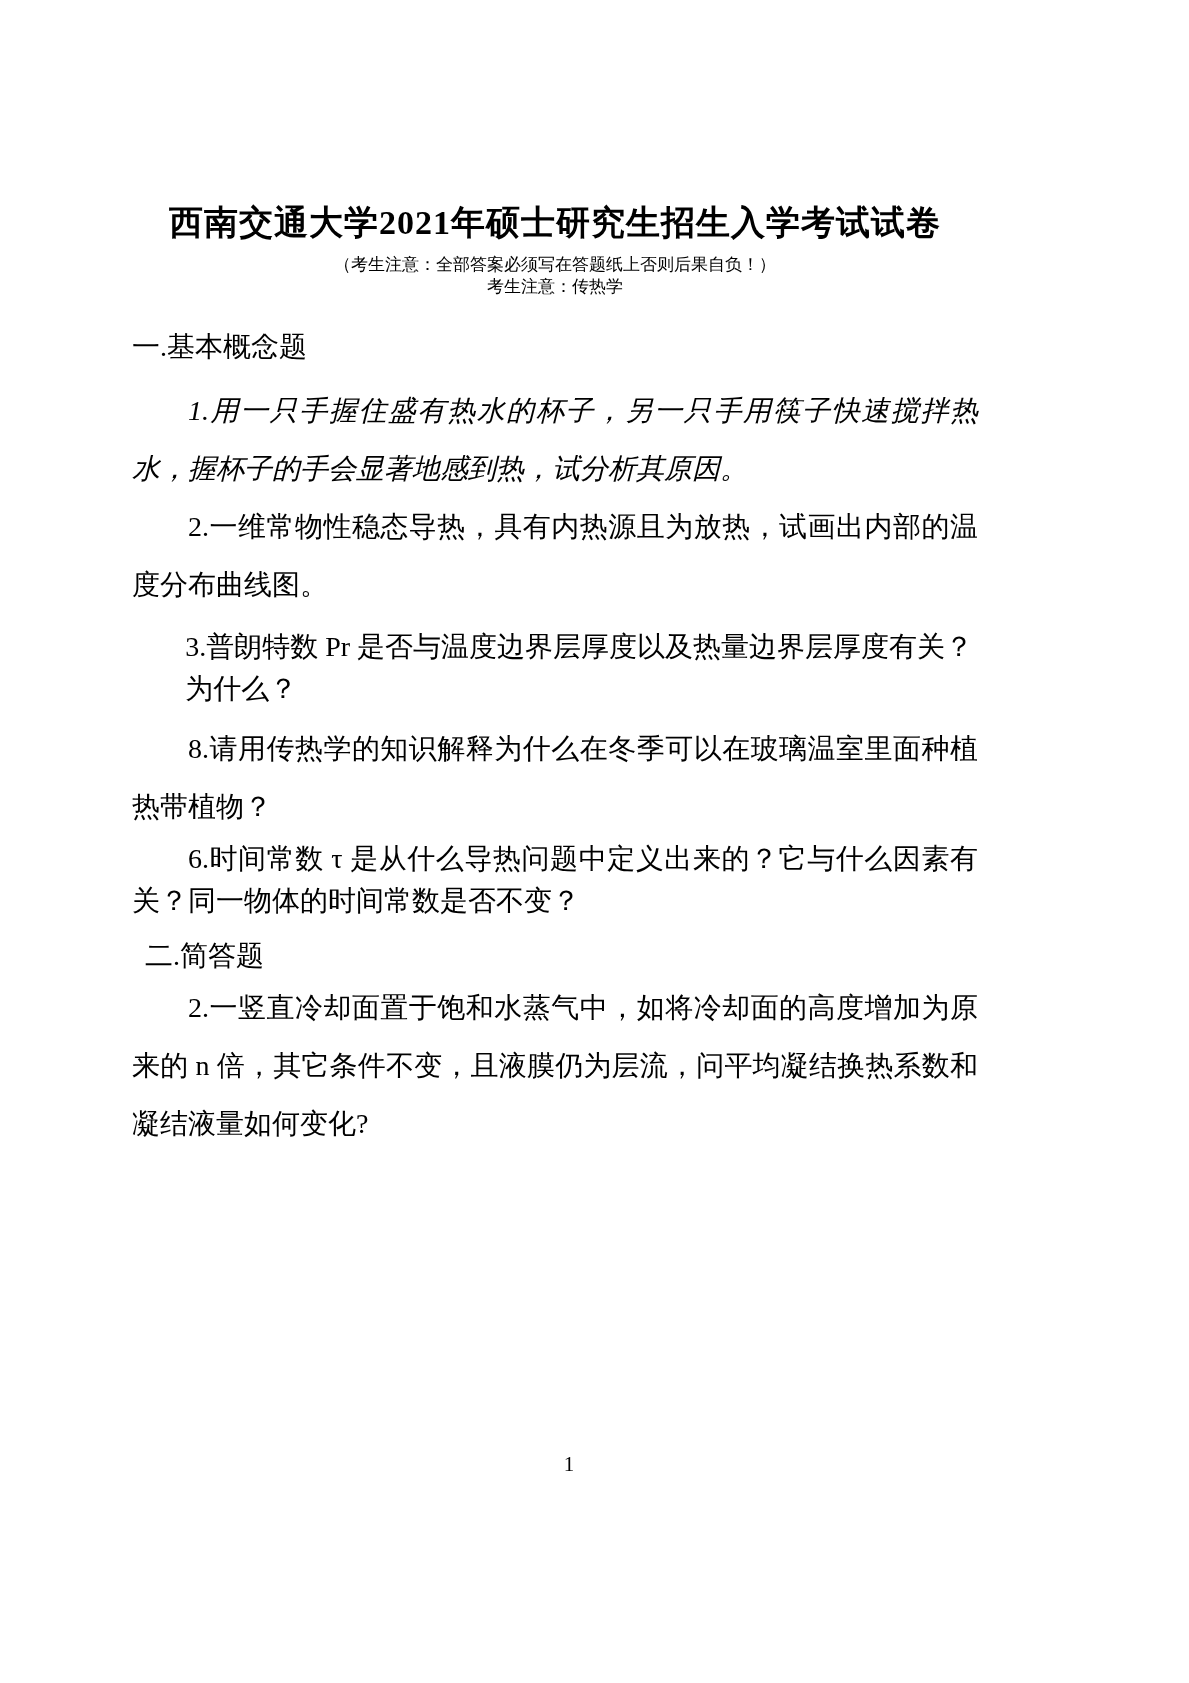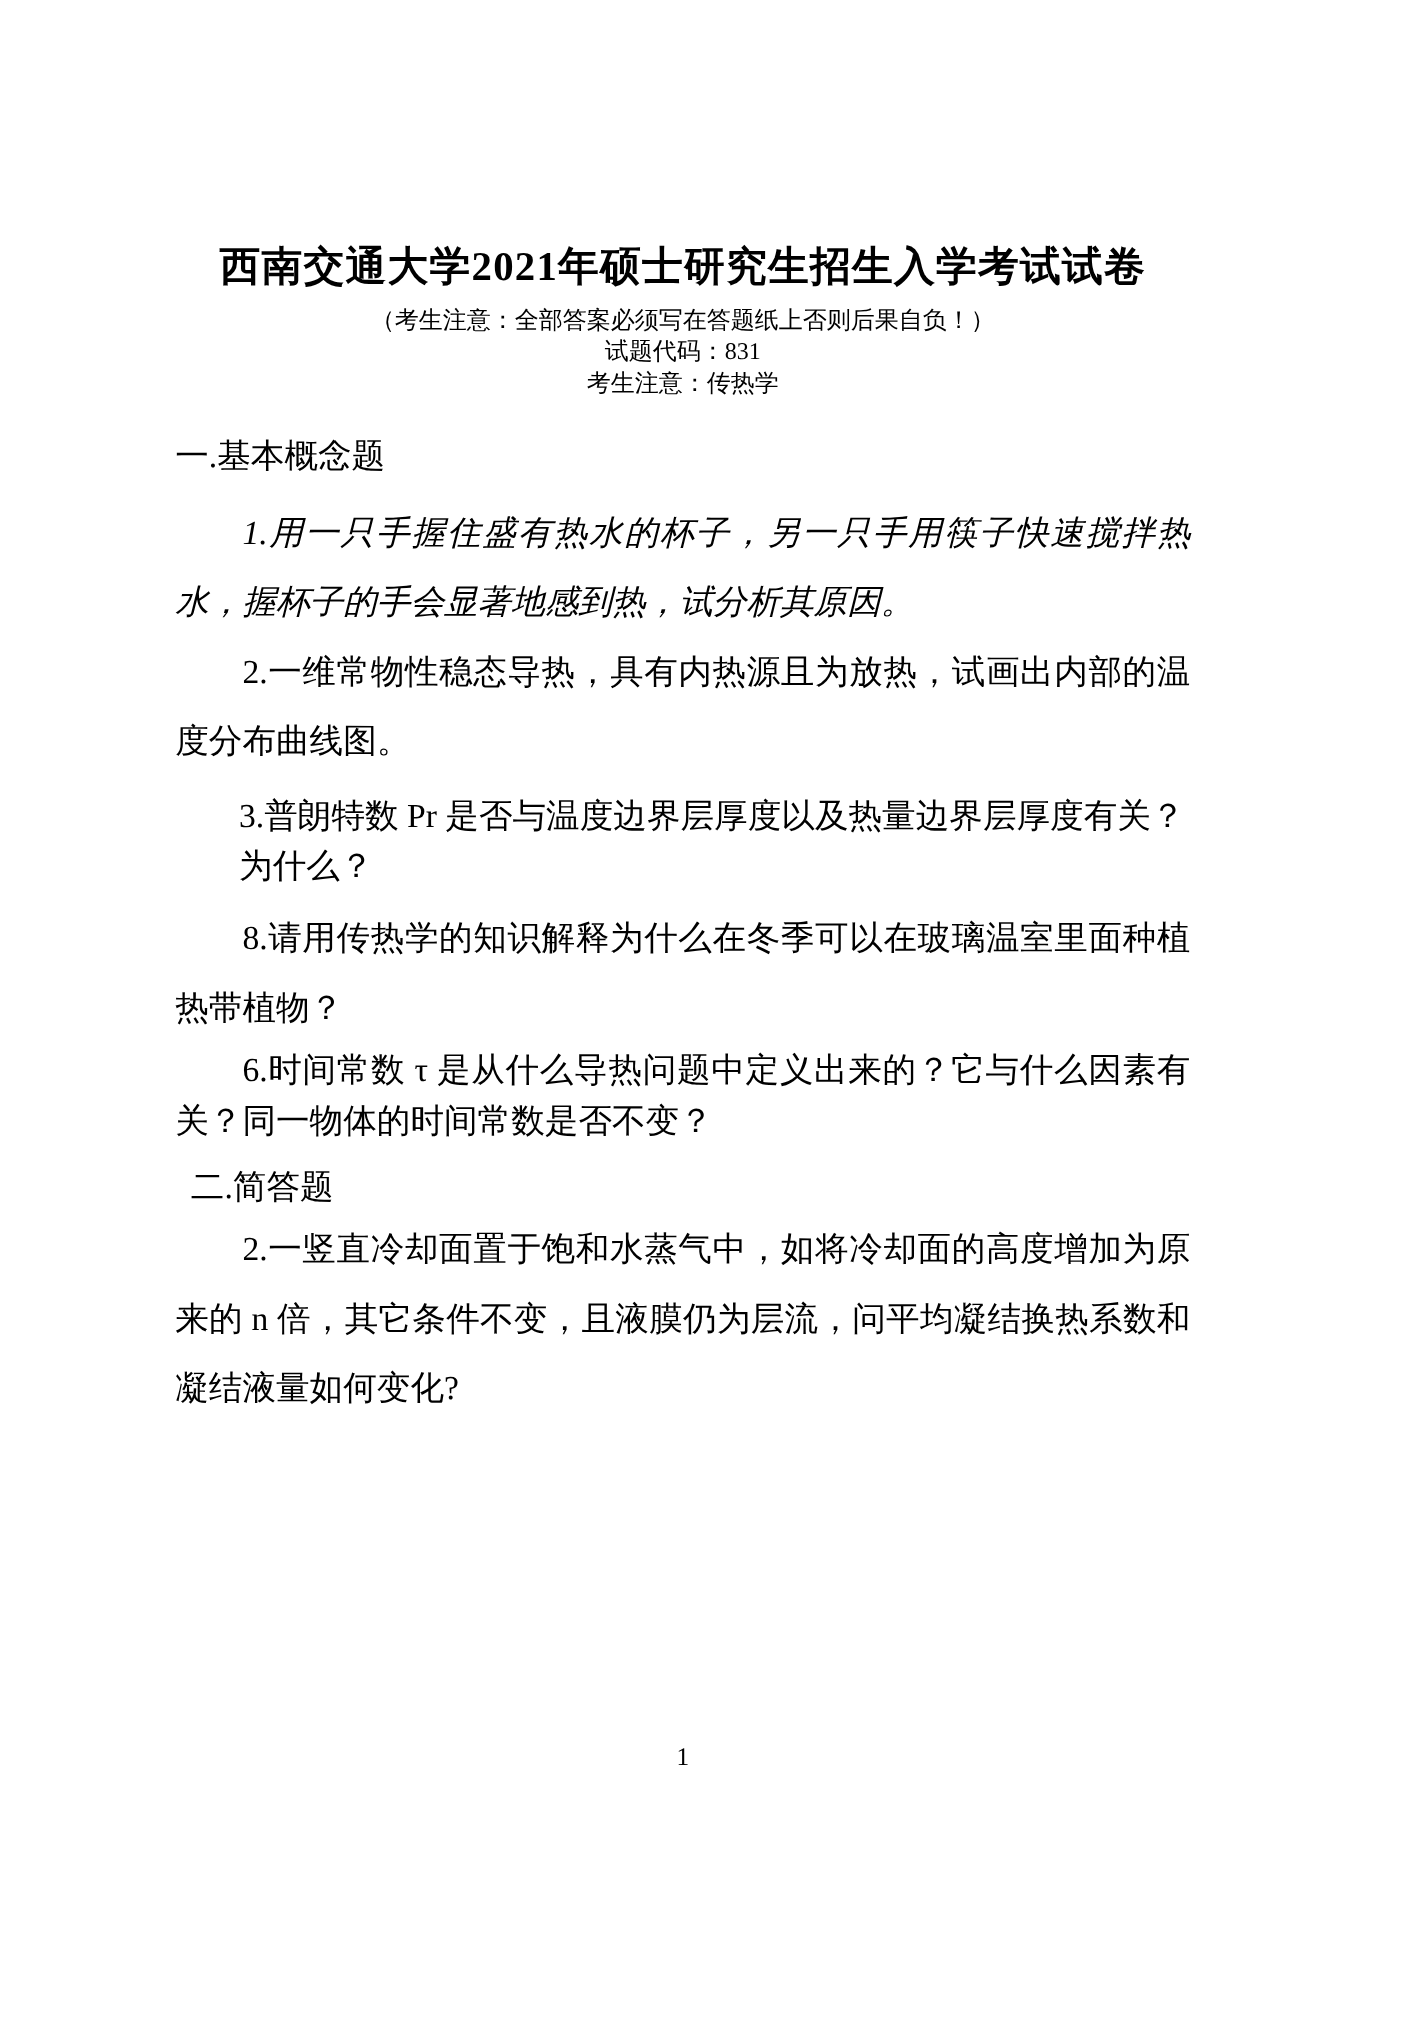--- a/index.html
+++ b/index.html
@@ -14,34 +14,34 @@
   }
   .page {
     position: relative;
     width: 1189px;
     height: 1683px;
     background: #ffffff;
     overflow: hidden;
   }
   .content {
     position: absolute;
-    left: 146px;
+    left: 132px;
     top: 200px;
     width: 846px;
   }
   .title {
     font-size: 34px;
     font-weight: bold;
     text-align: center;
     line-height: 1.35;
     margin: 0 0 8px 0;
     letter-spacing: 1px;
   }
   .center-line {
-    font-size: 20px;
+    font-size: 17px;
     text-align: center;
     line-height: 1.32;
     margin: 0;
   }
   .section-heading {
     font-size: 28px;
     line-height: 1.4;
     margin: 0;
   }
   .heading-1 { margin-top: 28px; }
@@ -73,21 +73,20 @@
 </head>
 <body>
 
 <div class="page">
   <div class="content">
 
     <h1 class="title">西南交通大学2021年硕士研究生招生入学考试试卷</h1>
 
     <div class="center-line">（考生注意：全部答案必须写在答题纸上否则后果自负！）</div>
 
-    <div class="center-line">试题代码：831</div>
 
     <div class="center-line">考生注意：传热学</div>
 
     <div class="section-heading heading-1">一.基本概念题</div>
 
     <p class="para loose indent item-1">1.用一只手握住盛有热水的杯子，另一只手用筷子快速搅拌热水，握杯子的手会显著地感到热，试分析其原因。</p>
 
     <p class="para loose indent">2.一维常物性稳态导热，具有内热源且为放热，试画出内部的温度分布曲线图。</p>
 
     <p class="para tight hang prewrap item-3">3.普朗特数 Pr 是否与温度边界层厚度以及热量边界层厚度有关？

